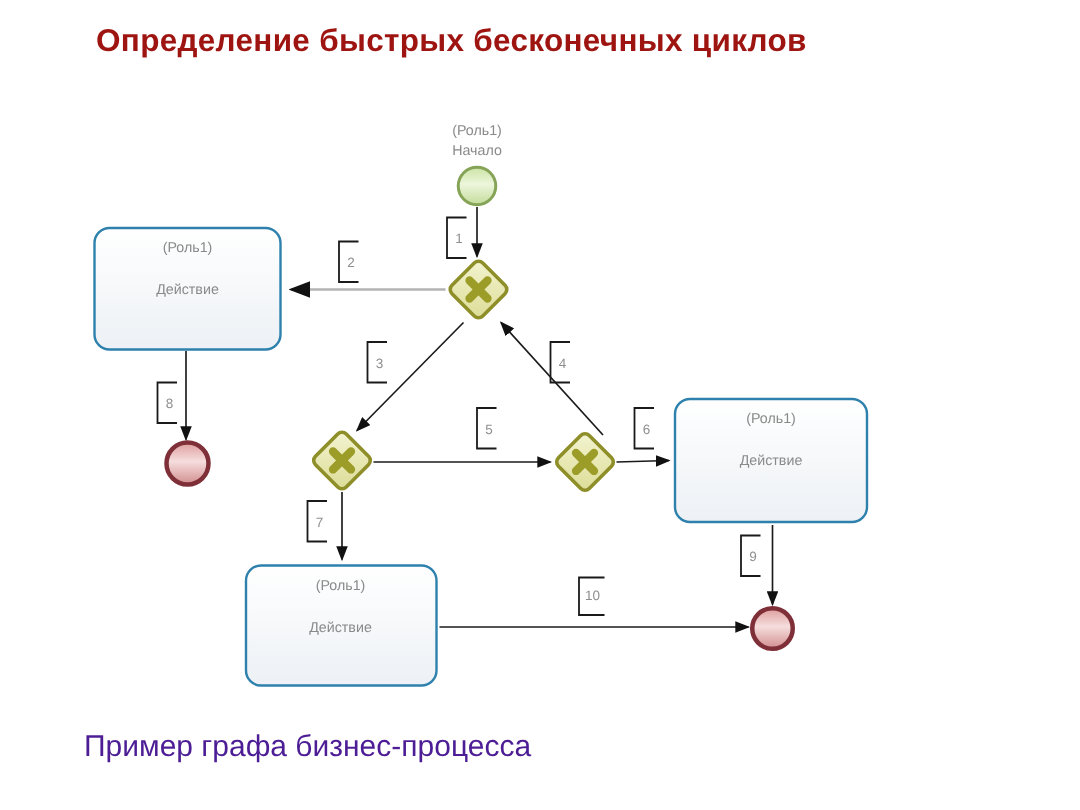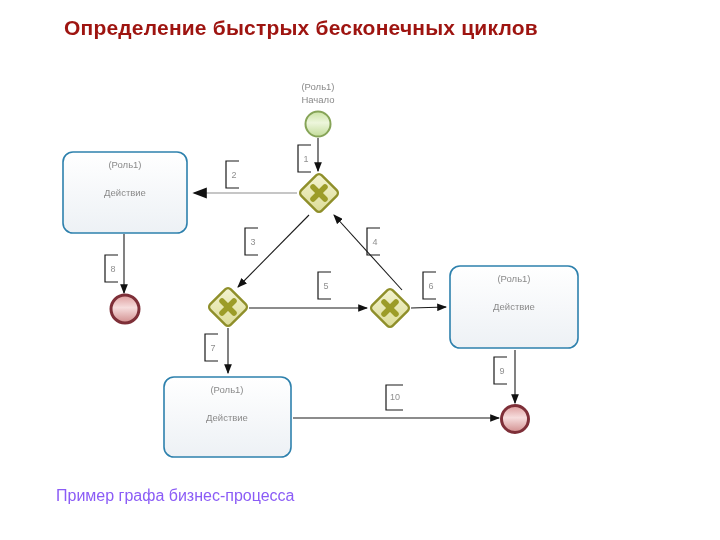--- a/index.html
+++ b/index.html
@@ -7,21 +7,21 @@
     position:relative;width:616px;height:540px;background:#fff;overflow:hidden;
     font-family:"Liberation Sans",sans-serif;
   }
   .title{
     position:absolute;left:64px;top:16px;margin:0;
     font-size:21px;font-weight:bold;color:#9e1410;letter-spacing:.2px;
     white-space:nowrap;
   }
   .caption{
     position:absolute;left:56px;top:487px;
-    font-size:16px;color:#8b5cf6;white-space:nowrap;
+    font-size:20px;color:#4c1d95;white-space:nowrap;
   }
   .logo{position:absolute;left:607px;top:8px;}
   .diagram{position:absolute;left:0;top:0;}
   .node-text{fill:#8a8a8a;font-size:9.5px;font-family:"Liberation Sans",sans-serif;}
   .num-text{fill:#8f8f8f;font-size:9px;font-family:"Liberation Sans",sans-serif;}
   .edge{stroke:#1a1a1a;stroke-width:1.1;fill:none;}
   .edge-gray{stroke:#b3b3b3;stroke-width:1.6;fill:none;}
   .bracket{stroke:#1a1a1a;stroke-width:1.2;fill:none;}
   .task{fill:url(#taskGrad);stroke:#2e81ad;stroke-width:1.6;}
 </style>

